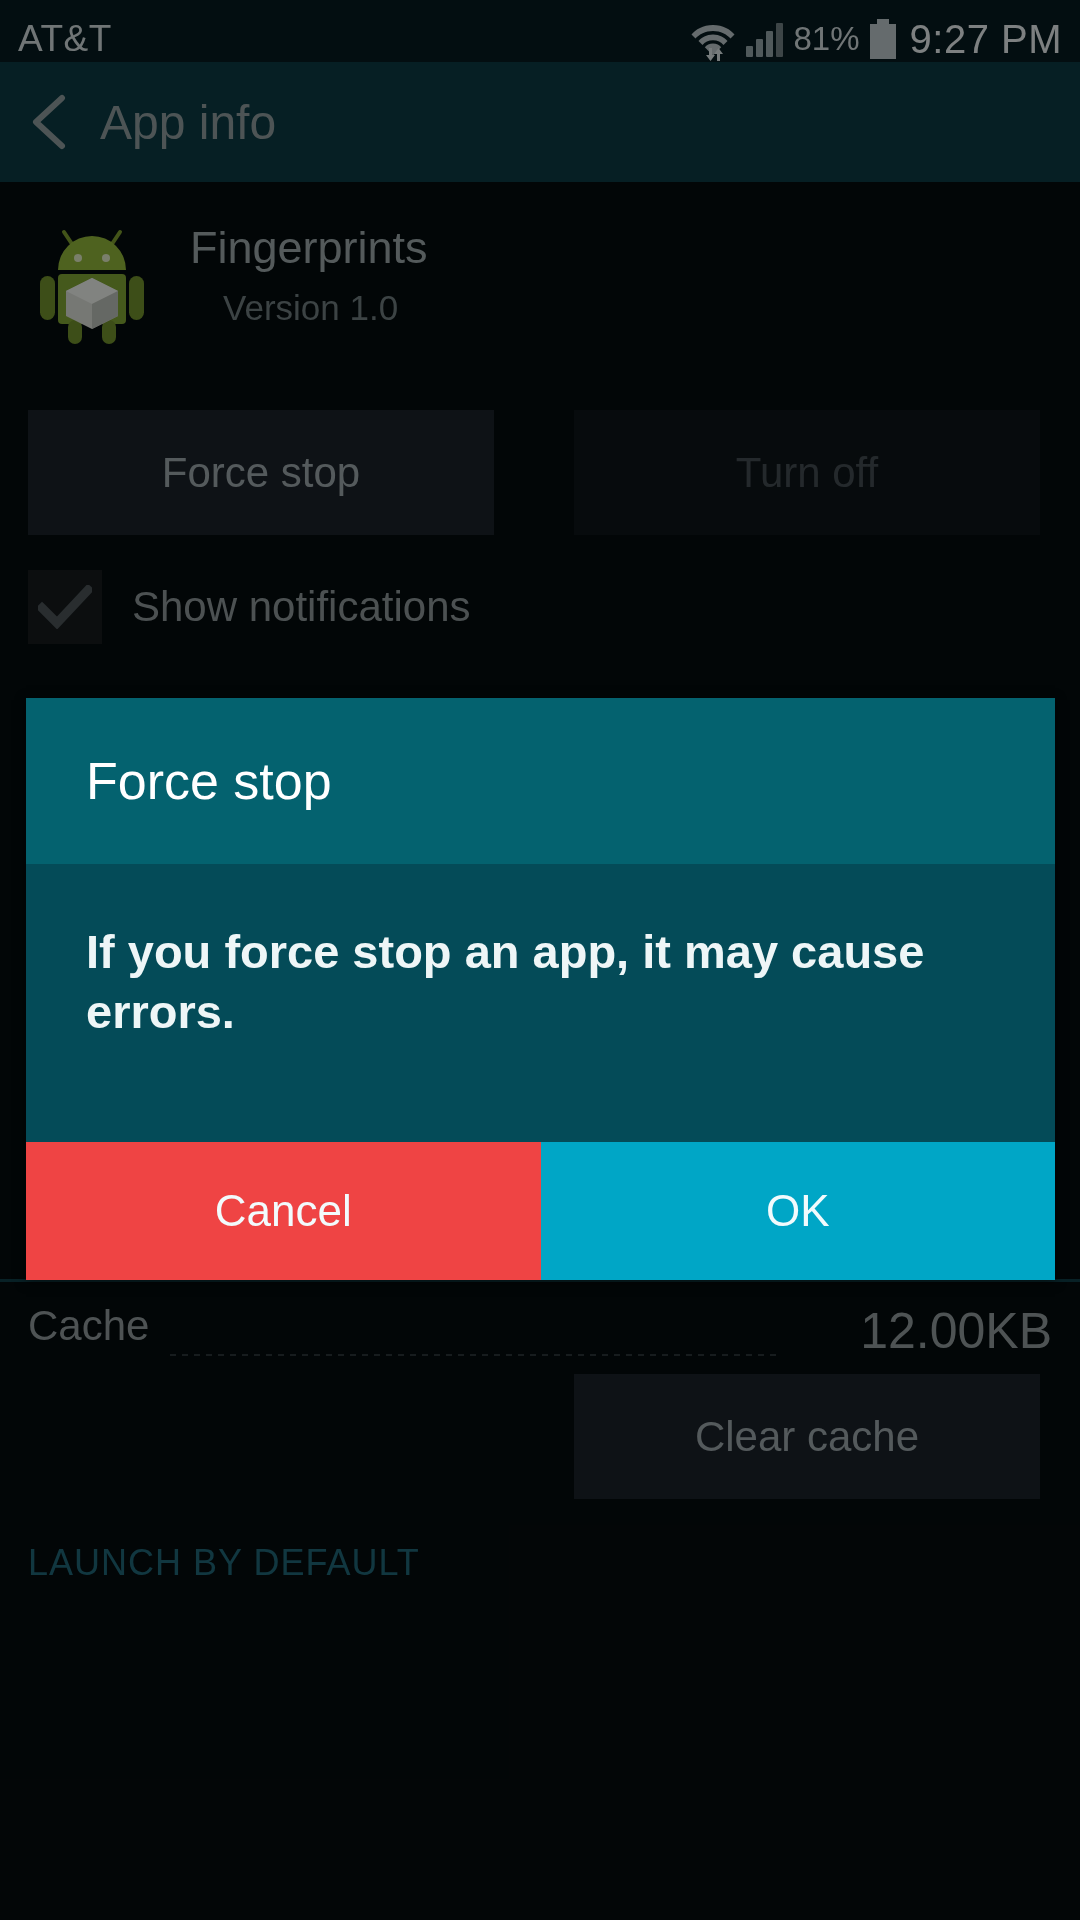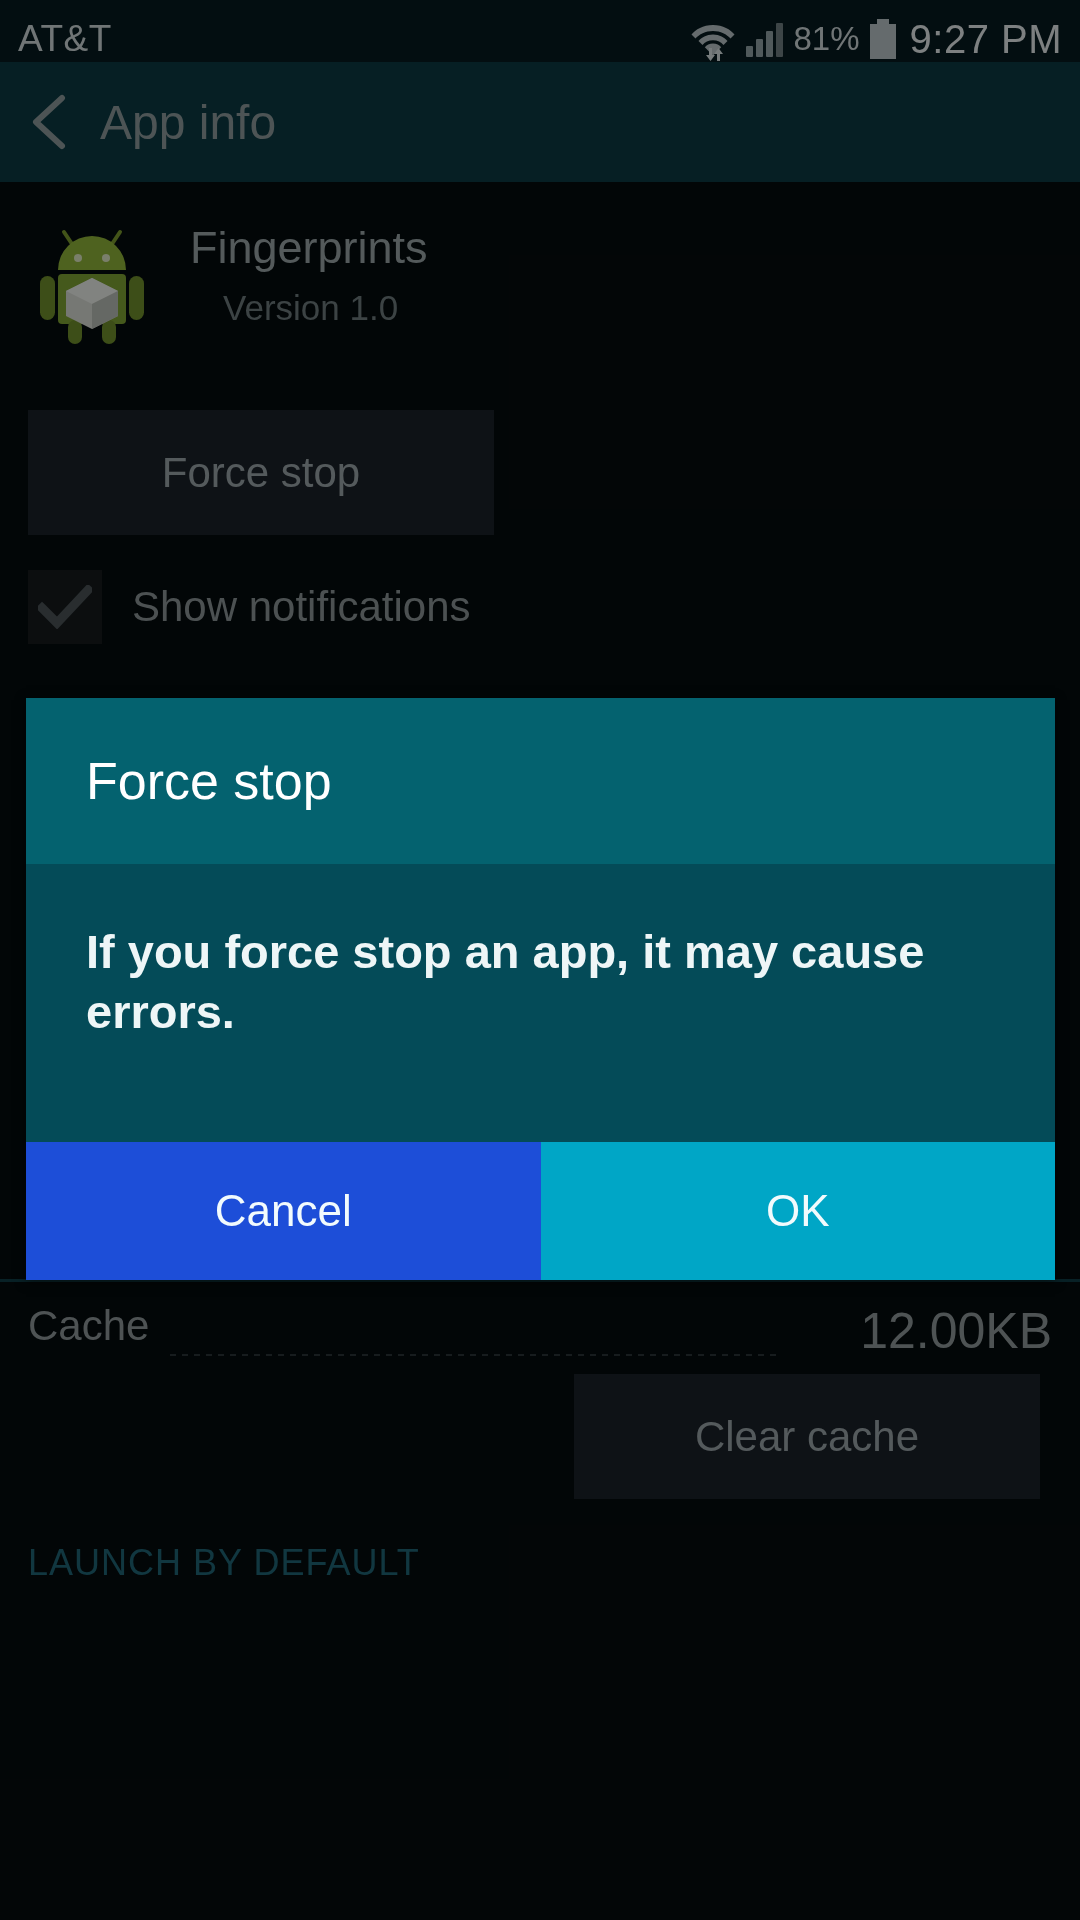--- a/index.html
+++ b/index.html
@@ -102,21 +102,21 @@
   .dlg-body{ position:absolute; left:0; top:166px; width:100%; height:278px; background:#044b58; }
   .dlg-message{
     position:absolute; left:60px; top:58px; width:860px;
     font-size:47px; line-height:1.27; color:#eef6f7;font-weight:bold;
   }
   .dlg-actions{ position:absolute; left:0; top:444px; width:100%; height:138px; display:flex; }
   .dlg-btn{
     flex:1; display:flex; align-items:center; justify-content:center;
     font-size:44px; color:#f2fbfd; border:none;
   }
-  .dlg-cancel{ background:#1d4ed8; }
+  .dlg-cancel{ background:#ef4444; }
   .dlg-ok{ background:#00a6c6; }
 </style>
 </head>
 <body>
 
 <div id="screen">
 
   <div class="statusbar">
     <span class="carrier">AT&amp;T</span>
     <div class="status-right">
@@ -171,20 +171,21 @@
           <polygon points="56,54 82,67 82,92 56,105 30,92 30,67" fill="#d7dad4"></polygon>
           <polygon points="56,54 82,67 56,80 30,67" fill="#eceeea"></polygon>
           <polygon points="56,80 82,67 82,92 56,105" fill="#b9bdb6"></polygon>
         </svg>
       </span>
       <span class="app-name">Fingerprints</span>
       <span class="app-version">Version 1.0</span>
     </div>
 
     <button class="btn btn-enabled btn-force-stop">Force stop</button>
+    <button class="btn btn-disabled btn-turn-off">Turn off</button>
 
     <div class="chk-row">
       <span class="chk-box">
         <svg width="54" height="44" viewBox="0 0 54 44">
           <path d="M4 23 L19 38 L50 5" fill="none" stroke="#4b5356" stroke-width="9" stroke-linecap="square"></path>
         </svg>
       </span>
       <span class="chk-label">Show notifications</span>
     </div>
 

